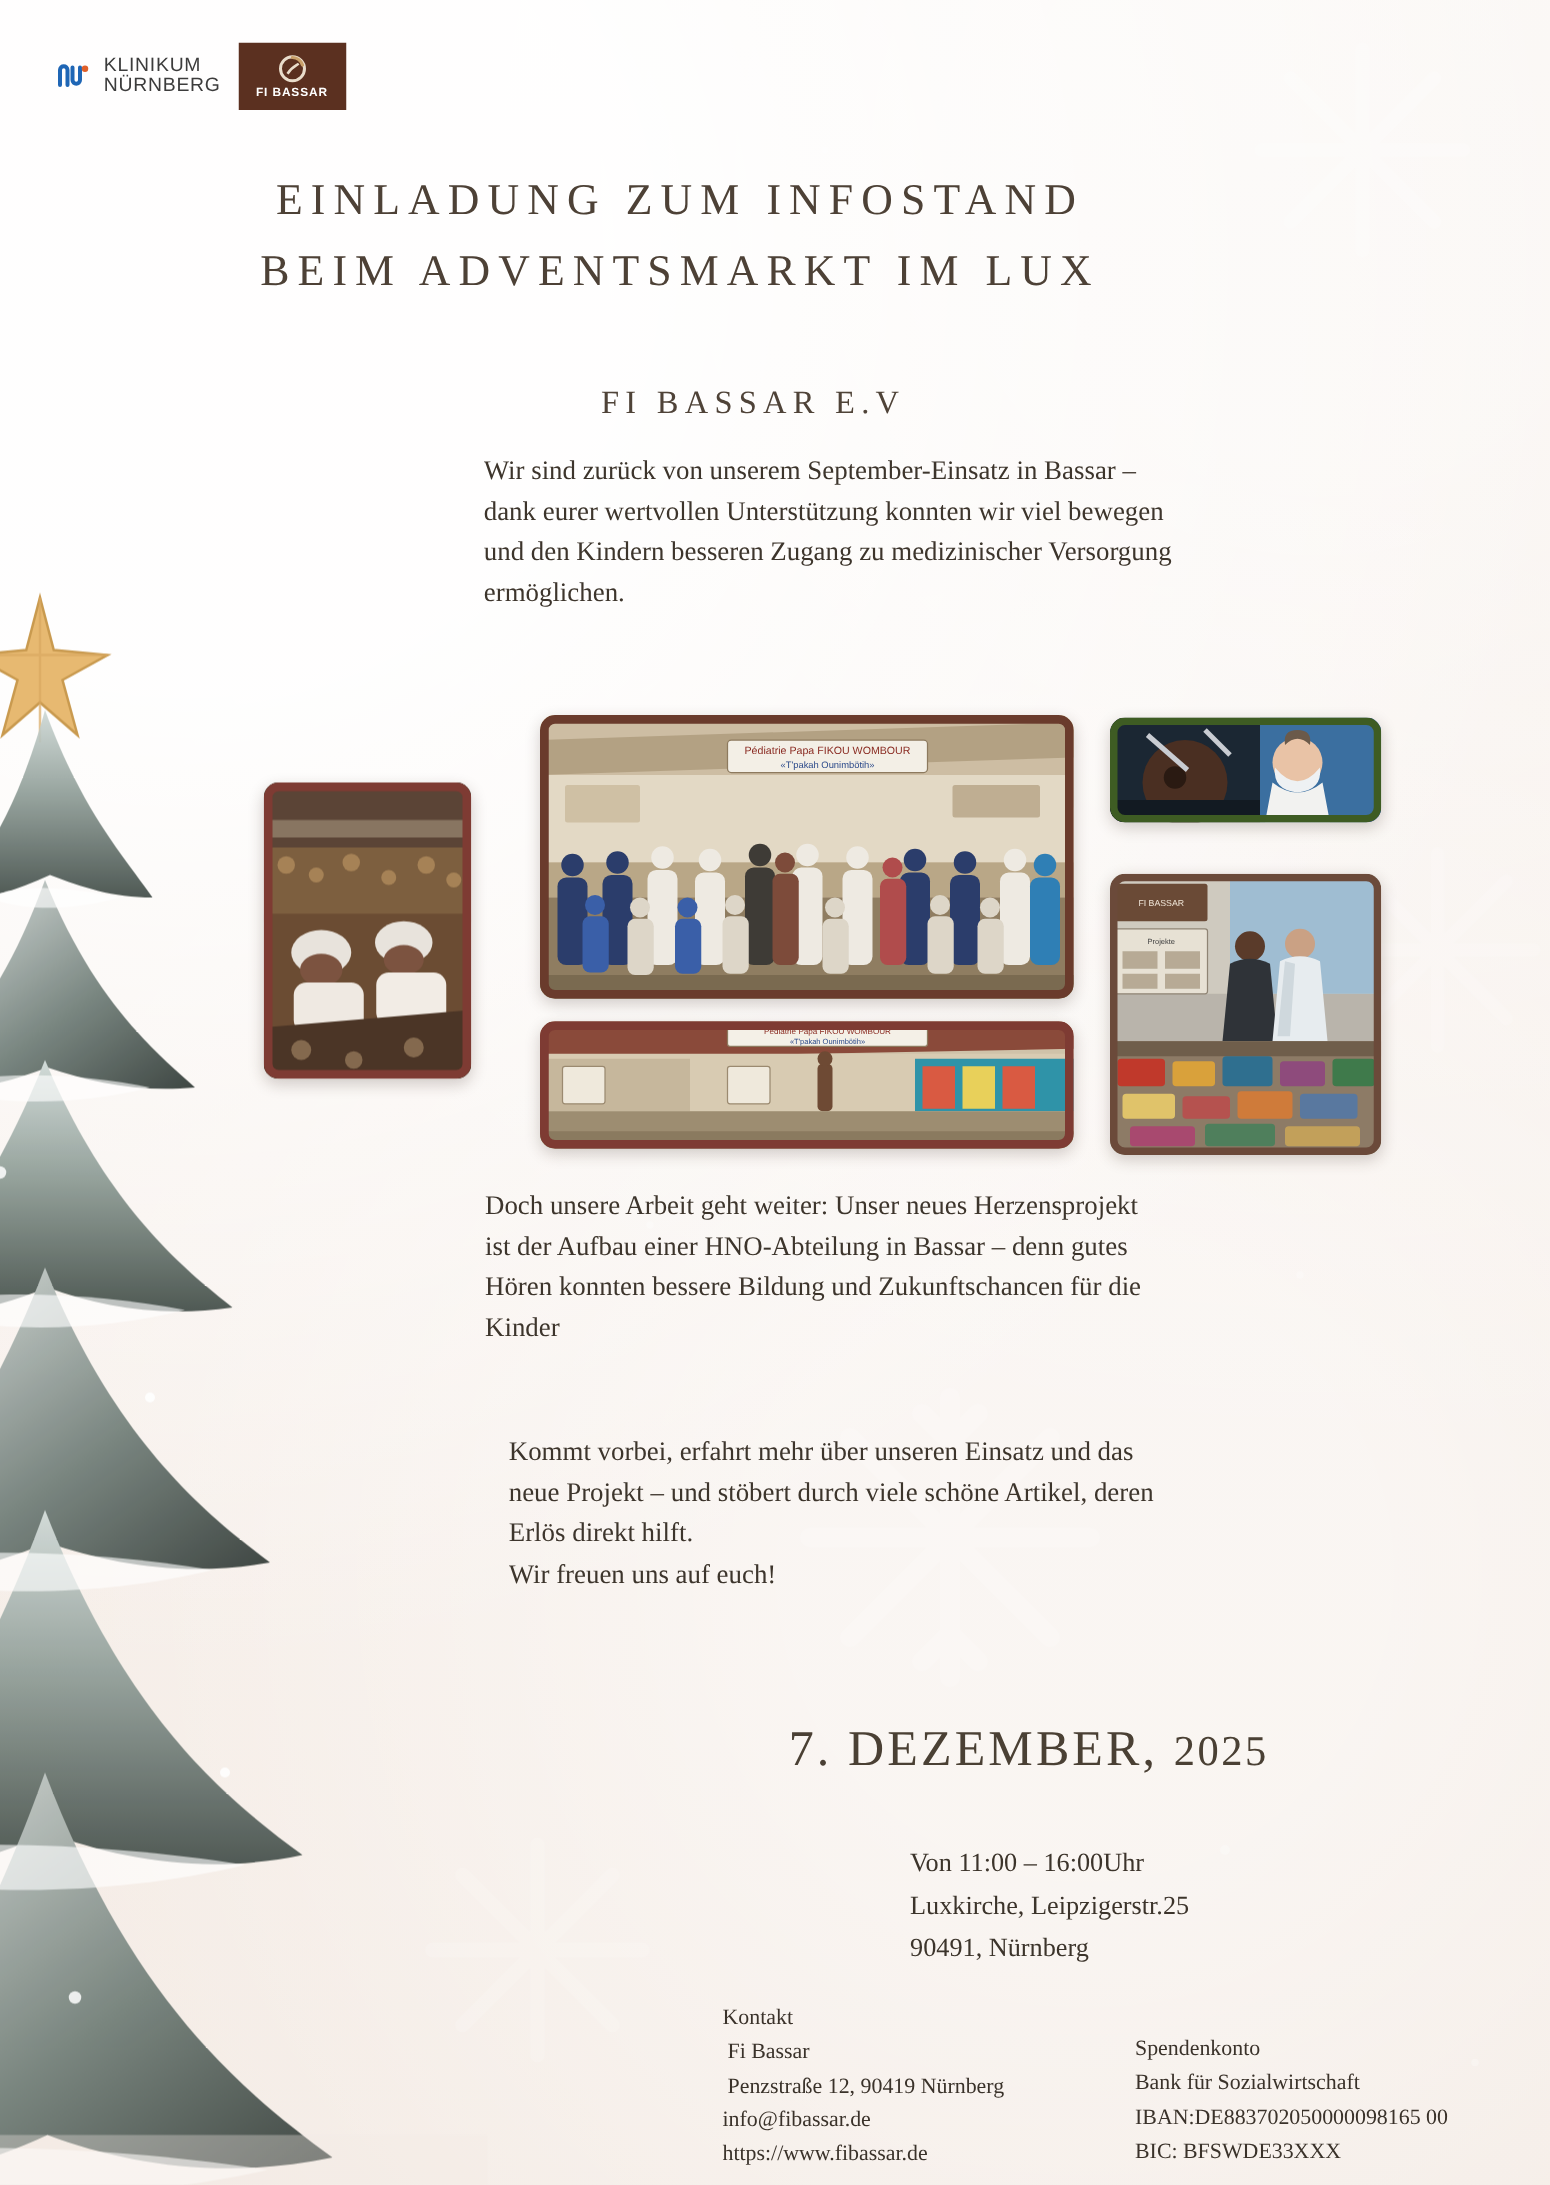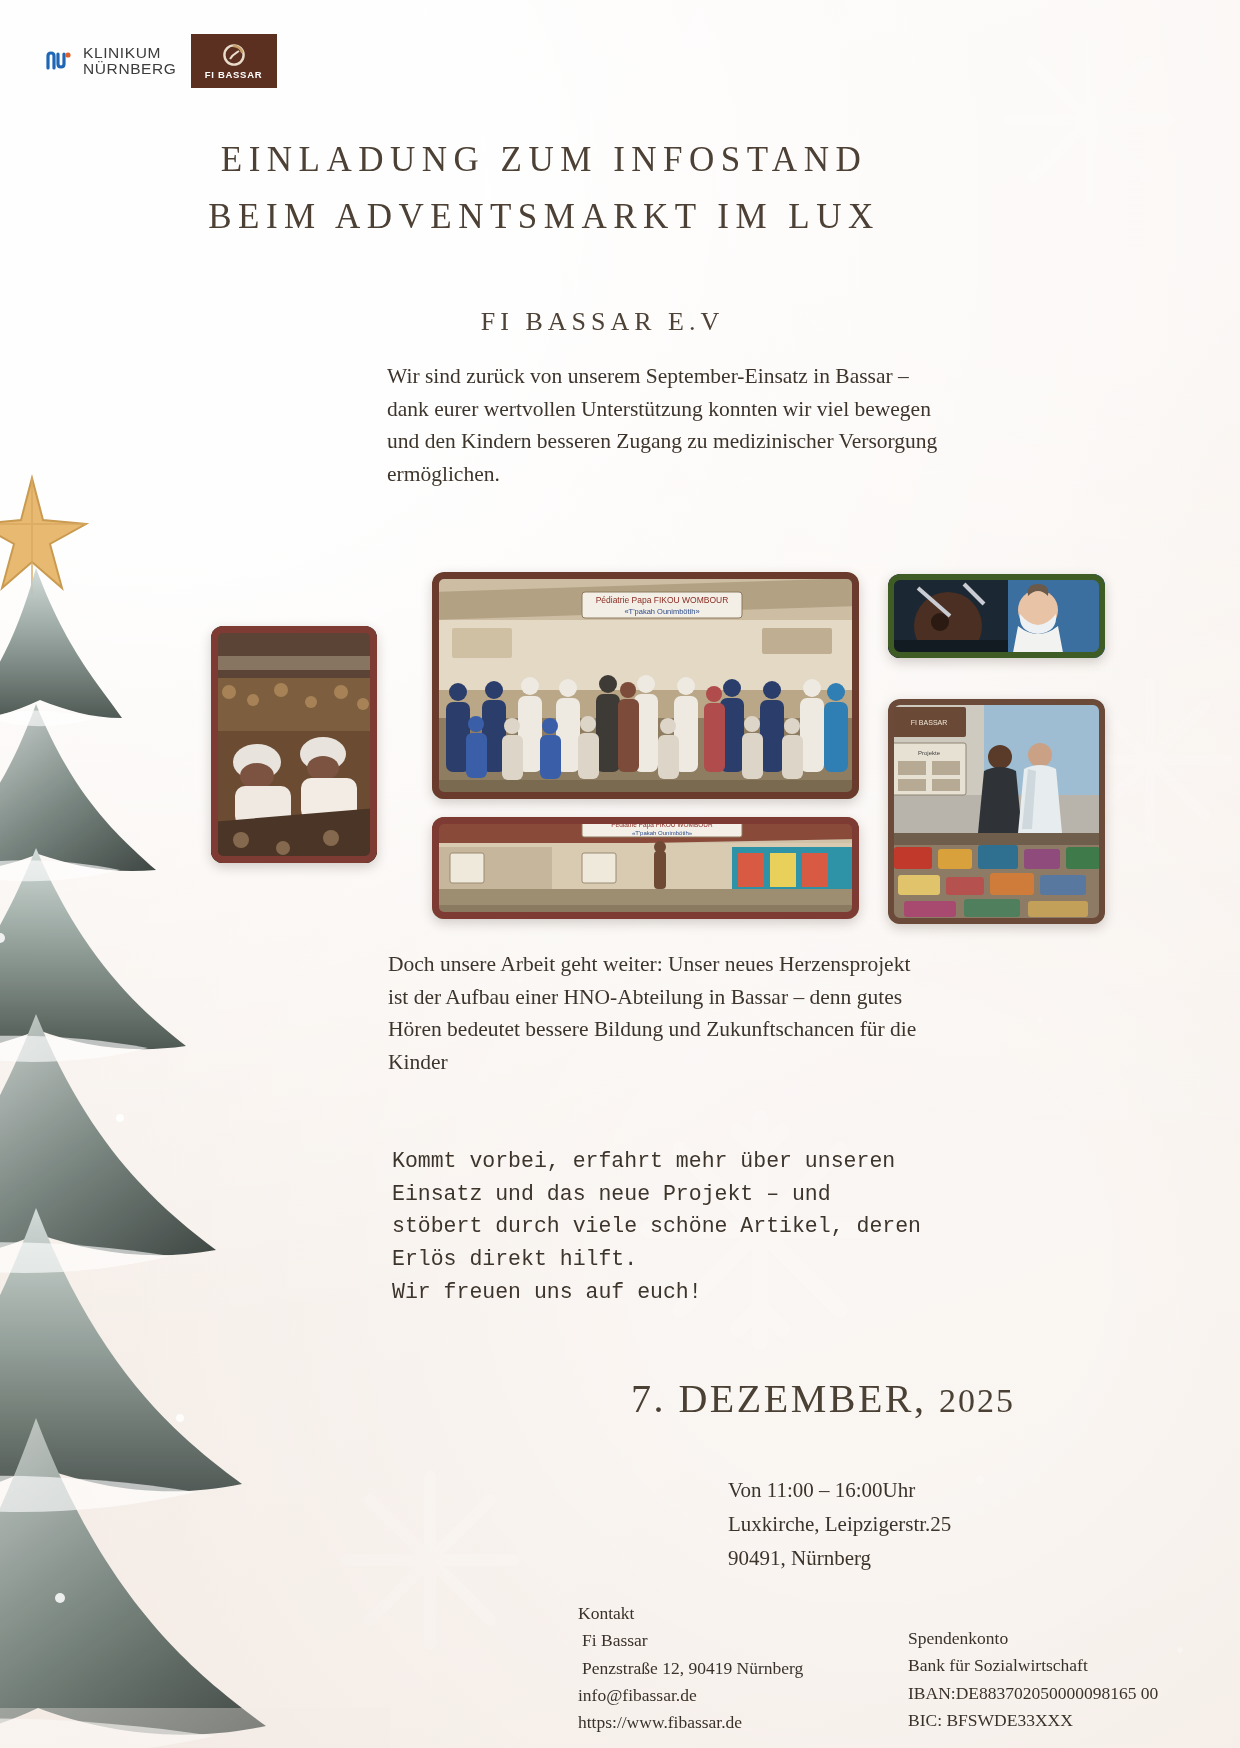--- a/index.html
+++ b/index.html
@@ -65,21 +65,21 @@
 
   
   .para {
     position: absolute;
     color: #3d352c;
     font-size: 21.5px;
     line-height: 1.52;
   }
   #para-intro { top: 360px; left: 387px; width: 560px; }
   #para-project { top: 948px; left: 388px; width: 540px; }
-  #para-invite { top: 1145px; left: 392px; width: 540px; font-family: Liberation Mono, monospace; }
+  #para-invite { top: 1145px; left: 407px; width: 540px; }
 
   
   .photo {
     position: absolute; overflow: hidden; border-radius: 12px;
     box-shadow: 0 4px 12px rgba(60,40,30,.22);
   }
   .photo .inner { position: absolute; inset: 0; }
   .photo .frame { position: absolute; inset: 0; border-radius: 12px; pointer-events: none; }
 
   #photo-babies { top: 626px; left: 211px; width: 166px; height: 237px; }
@@ -218,21 +218,21 @@
   </div>
 </div>
 
 <div class="title-block">
   <div class="title-line">EINLADUNG ZUM INFOSTAND</div>
   <div class="title-line">BEIM ADVENTSMARKT IM LUX</div>
 </div>
 <div class="org-name">FI BASSAR E.V</div>
 
 <div class="para" id="para-intro">Wir sind zurück von unserem September-Einsatz in Bassar – dank eurer wertvollen Unterstützung konnten wir viel bewegen und den Kindern besseren Zugang zu medizinischer Versorgung ermöglichen.</div>
-<div class="para" id="para-project">Doch unsere Arbeit geht weiter: Unser neues Herzensprojekt ist der Aufbau einer HNO-Abteilung in Bassar – denn gutes Hören bedeutet bessere Bildung und Zukunftschancen für die Kinder</div>
+<div class="para" id="para-project">Doch unsere Arbeit geht weiter: Unser neues Herzensprojekt ist der Aufbau einer HNO-Abteilung in Bassar – denn gutes Hören konnten bessere Bildung und Zukunftschancen für die Kinder</div>
 <div class="para" id="para-invite" style="white-space: pre-line;">Kommt vorbei, erfahrt mehr über unseren Einsatz und das neue Projekt – und stöbert durch viele schöne Artikel, deren Erlös direkt hilft.
 Wir freuen uns auf euch!</div>
 
 <div class="photo" id="photo-babies">
   <svg class="inner" viewBox="0 0 166 237" preserveAspectRatio="none">
     <rect width="166" height="237" fill="#3a2a22"></rect>
     <rect y="0" width="166" height="52" fill="#5b4436"></rect>
     <rect y="30" width="166" height="14" fill="#9b8a74" opacity=".7"></rect>
     <rect y="52" width="166" height="60" fill="#7d5f3f"></rect>
     <g fill="#c9a06a" opacity=".55">

